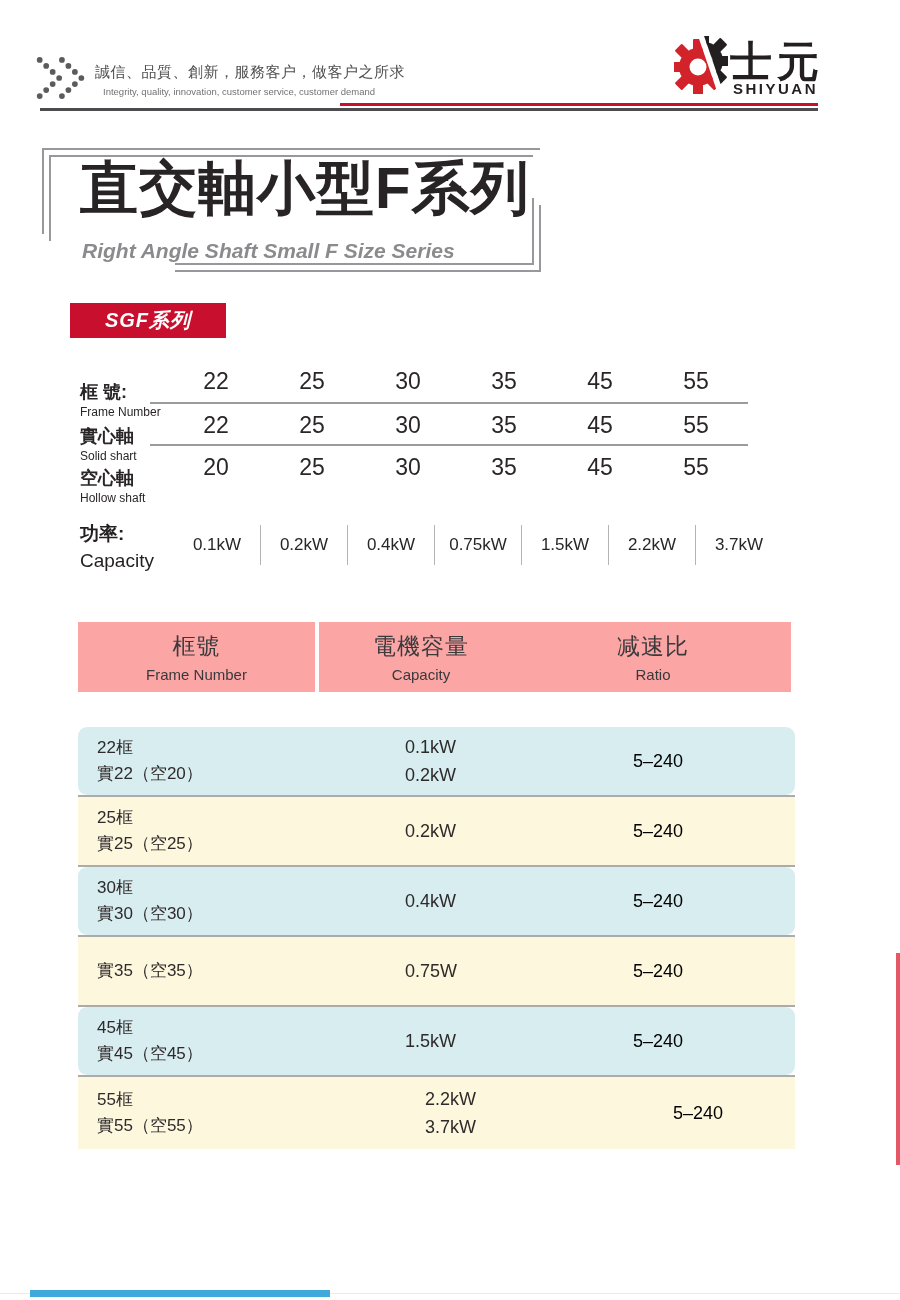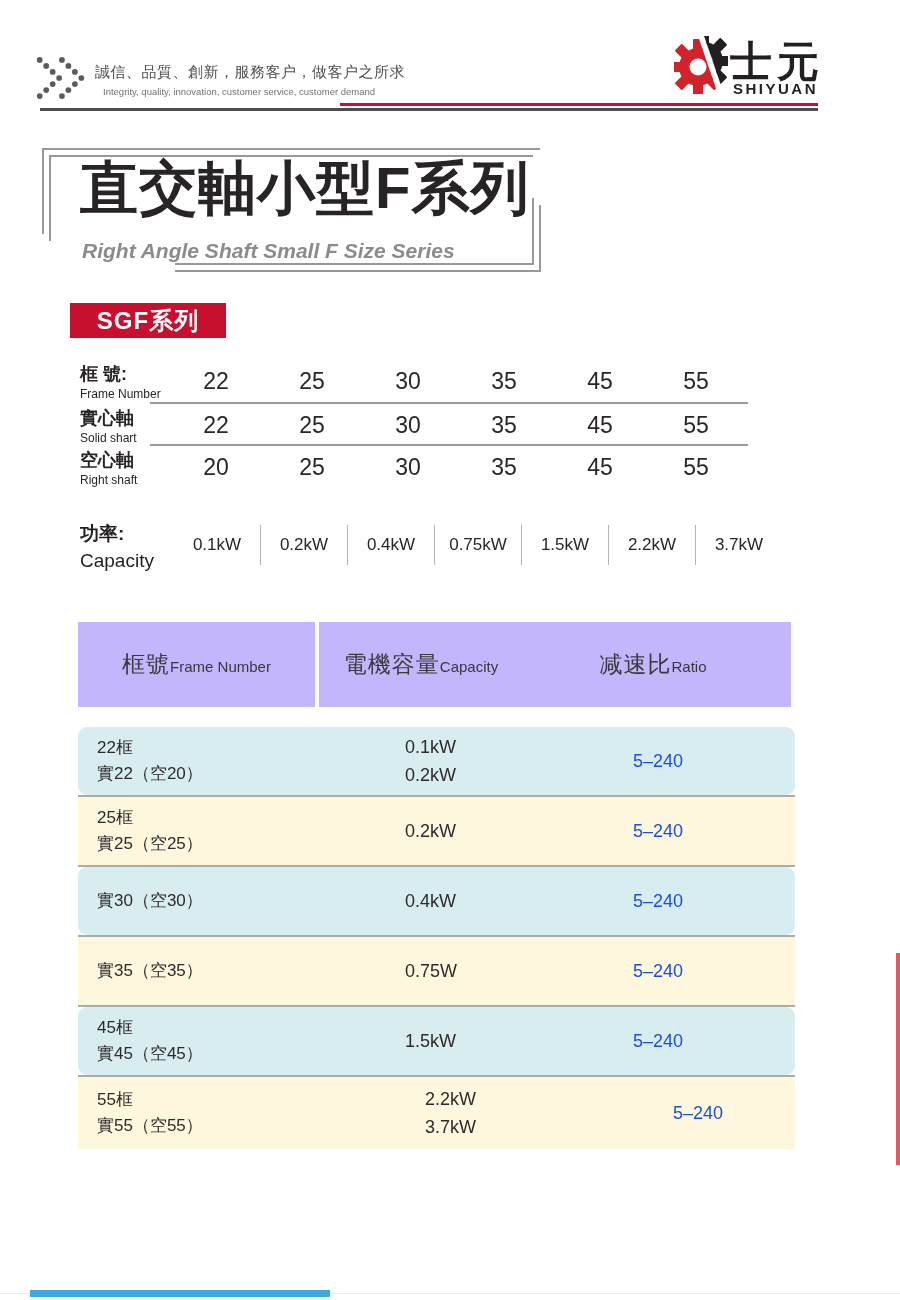--- a/index.html
+++ b/index.html
@@ -25,65 +25,65 @@
   .page-title {
     position:absolute; left:80px; top:150px; font-size:58px; font-weight:bold;
     letter-spacing:1px; color:#282425; white-space:nowrap;
   }
   .page-subtitle {
     position:absolute; left:82px; top:229px; font-size:21px; font-style:italic;
     font-weight:bold; color:#8b8b8e; white-space:nowrap;margin-top:10px;
   }
   .series-badge {
     position:absolute; left:70px; top:303px; width:156px; height:35px; background:#c8102e;
-    color:#ffffff; font-size:24px; font-weight:bold; letter-spacing:1px;
-    display:flex; align-items:center; justify-content:center;
+    color:#ffffff; font-size:20px; font-weight:bold; letter-spacing:1px;
+    display:flex; align-items:center; justify-content:center;font-style:italic;
   }
   
   .spec-row { position:absolute; left:80px; width:672px; height:38px; display:flex; }
-  .spec-label { width:88px; }
+  .spec-label { width:88px;margin-top:18px; }
   .spec-label .zh { font-size:18px; font-weight:bold; color:#2a2627; white-space:nowrap; }
   .spec-label .en { font-size:12px; color:#2a2627; margin-top:1px; white-space:nowrap; }
   .spec-vals { display:flex; flex:1; align-items:center; }
   .spec-val { width:96px; text-align:center; font-size:23px; color:#2a2627; }
   .spec-line { position:absolute; left:150px; width:598px; height:2px; background:#9b9b9b; }
   
   .capacity { position:absolute; left:80px; top:521px; display:flex; }
   .cap-label { width:94px; }
   .cap-label .zh { font-size:19px; font-weight:bold; }
   .cap-label .en { font-size:19px; margin-top:3px; }
   .cap-vals { display:flex; margin-top:4px; }
   .cap-val {
     width:86px; text-align:center; font-size:17px; height:40px; line-height:40px;
     border-left:1px solid #b4b4b4; color:#2a2627;
   }
   .cap-val.first { border-left:none; }
   
   .thead { position:absolute; left:78px; top:622px; width:717px; height:70px; display:flex; }
   .th {
-    background:#c4b5fd; height:85px; display:flex; flex-direction:row;
+    background:#fca5a5; height:70px; display:flex; flex-direction:column;
     justify-content:center; align-items:center; box-sizing:border-box;
   }
   .th1 { width:237px; margin-right:4px; }
   .th2 { width:260px; padding-right:56px; }
   .th3 { width:212px; padding-right:64px; }
   .th .zh { font-size:23px; color:#3a3a3c; letter-spacing:1px; }
   .th .en { font-size:15px; margin-top:4px; color:#39393b; }
   .tbody { position:absolute; left:78px; top:727px; width:717px; }
   .drow { display:flex; height:68px; }
   .drow.last { height:72px;gap:20px; }
   .drow.blue { background:#d8edf0;border-radius:9px; }
   .drow.yellow { background:#fcf7dd; }
   .dsep { height:2px; background:#ababab; }
   .dcol1 {
     width:327px; padding-left:19px; box-sizing:border-box; display:flex; flex-direction:column;
     justify-content:center; font-size:17px; line-height:26px; color:#2e2a2b;
   }
   .dcol2 { width:228px; display:flex; flex-direction:column; justify-content:center; font-size:18px; line-height:28px; color:#2e2a2b; }
-  .dcol3 { flex:1; display:flex; align-items:center; font-size:18px; color:#1d4ed8; }
+  .dcol3 { flex:1; display:flex; align-items:center; font-size:18px; color:#000000; }
   
   .bottom-faint { position:absolute; left:0; top:1293px; width:900px; height:1px; background:#ececec; }
   .bottom-blue { position:absolute; left:30px; top:1290px; width:300px; height:7px; background:#3fa9dc; }
   .edge-red { position:absolute; left:896px; top:953px; width:4px; height:212px; background:#e25864; }
 </style>
 </head>
 <body>
 
 <div class="page">
 
@@ -180,21 +180,21 @@
       <div class="spec-val">30</div>
       <div class="spec-val">35</div>
       <div class="spec-val">45</div>
       <div class="spec-val">55</div>
     </div>
   </div>
   <div class="spec-line" style="top:444px;"></div>
   <div class="spec-row" style="top:448px;">
     <div class="spec-label">
       <div class="zh">空心軸</div>
-      <div class="en">Right shaft</div>
+      <div class="en">Hollow shaft</div>
     </div>
     <div class="spec-vals">
       <div class="spec-val">20</div>
       <div class="spec-val">25</div>
       <div class="spec-val">30</div>
       <div class="spec-val">35</div>
       <div class="spec-val">45</div>
       <div class="spec-val">55</div>
     </div>
   </div>
@@ -253,20 +253,21 @@
       <div class="dcol2">
         <span>0.2kW</span>
       </div>
       <div class="dcol3">
         <span>5–240</span>
       </div>
     </div>
     <div class="dsep"></div>
     <div class="drow blue">
       <div class="dcol1">
+        <span>30框</span>
         <span>實30（空30）</span>
       </div>
       <div class="dcol2">
         <span>0.4kW</span>
       </div>
       <div class="dcol3">
         <span>5–240</span>
       </div>
     </div>
     <div class="dsep"></div>

